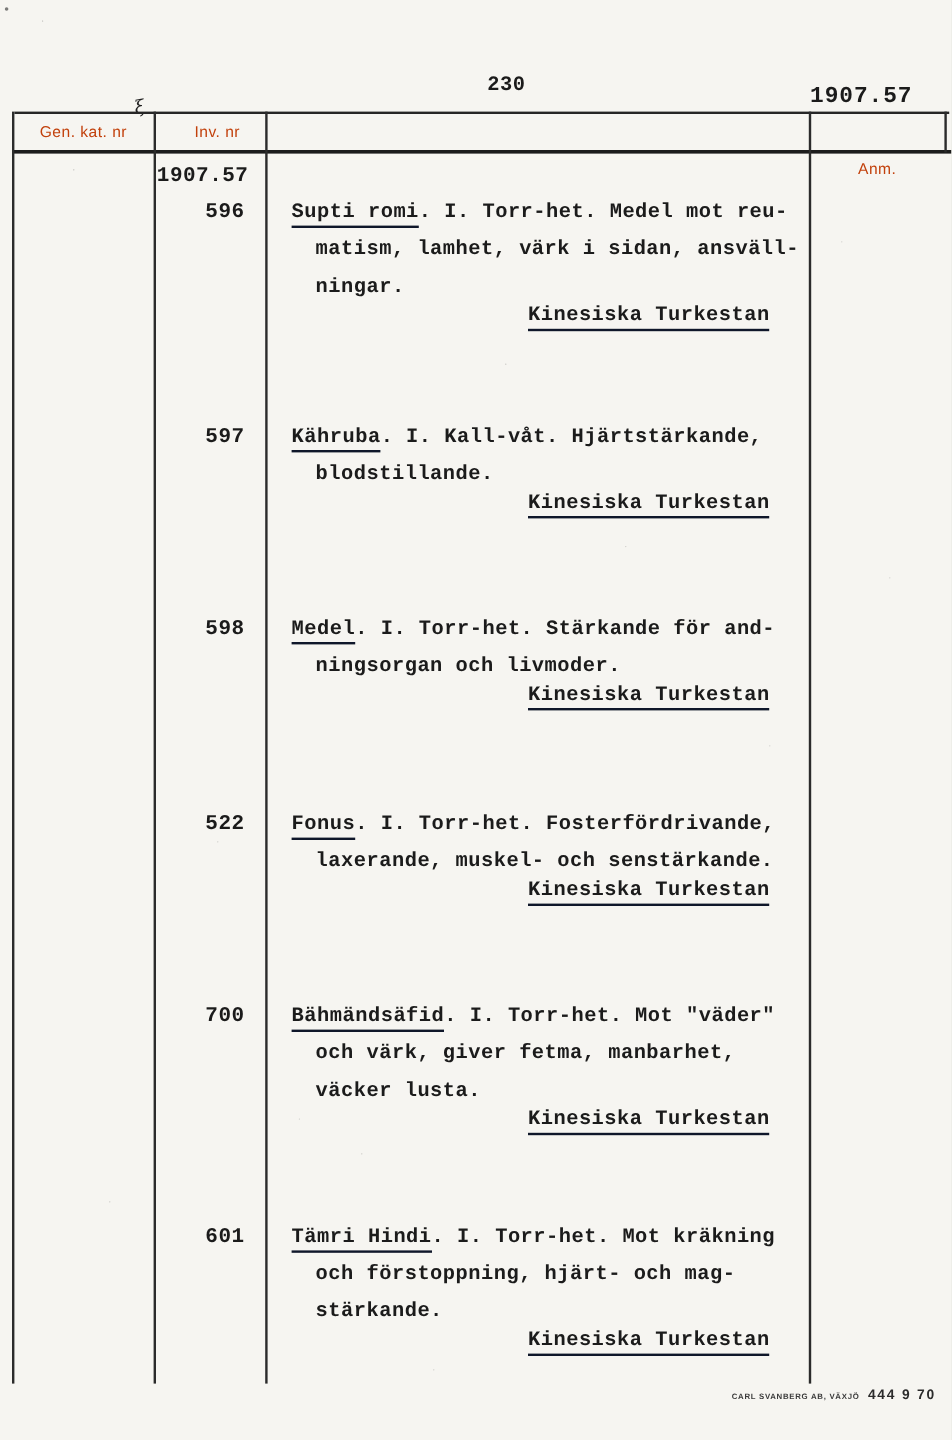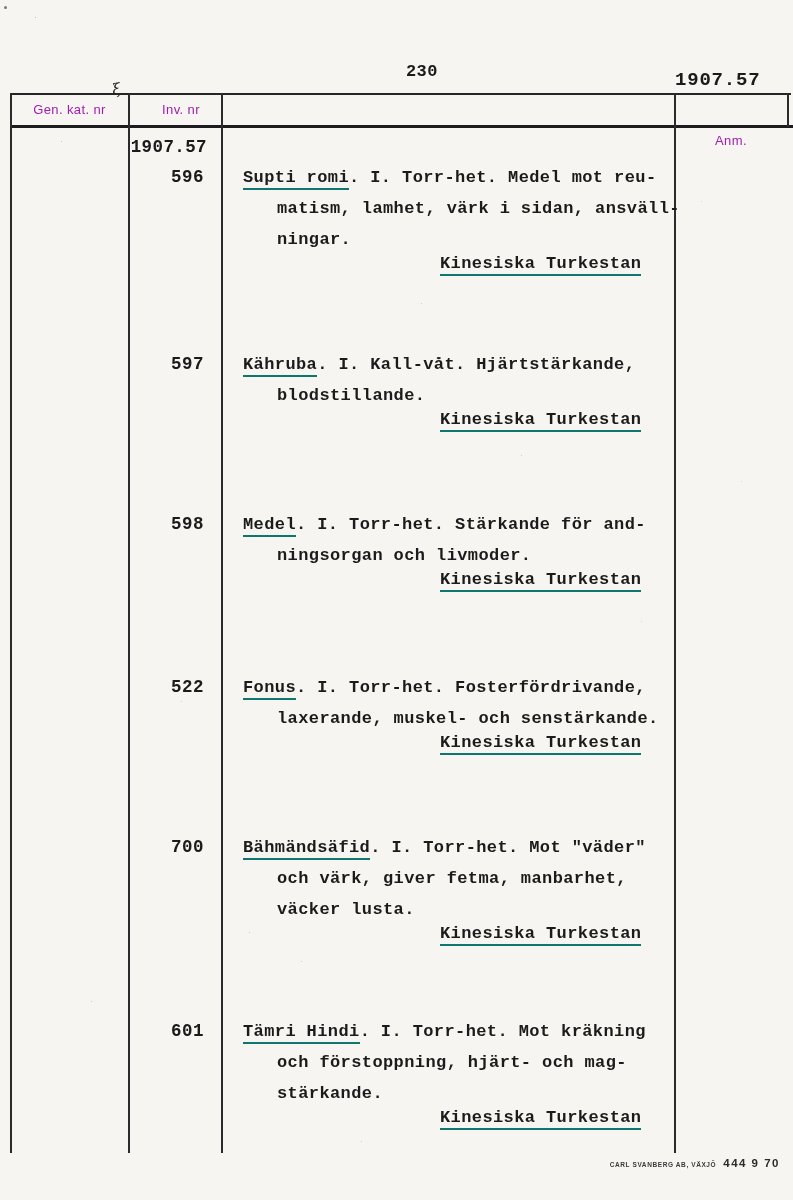--- a/index.html
+++ b/index.html
@@ -17,21 +17,21 @@
   .line-header-bottom{top:125px;left:10px;right:0;}
   .v-left{left:10px;top:93px;height:1060px;}
   .v-sep1{left:128px;top:93px;height:1060px;}
   .v-sep2{left:221px;top:93px;height:1060px;}
   .v-sep3{left:674px;top:93px;height:1060px;}
   .v-right-tick{left:787px;top:93px;height:34px;}
   
   .th{
     position:absolute;top:102px;text-align:center;
     font-family:"Liberation Sans","DejaVu Sans",sans-serif;
-    font-size:13px;color:#a21caf;letter-spacing:.4px;
+    font-size:13px;color:#c2410c;letter-spacing:.4px;
   }
   .th-gen{left:11px;width:117px;}
   .th-inv{left:130px;width:102px;}
   .th-anm{left:675px;width:112px;margin-top:31px;}
   
   .page-number{
     position:absolute;left:406px;top:62px;
     font-size:20px;font-weight:700;letter-spacing:3px;
   }
   .catalog-ref{
@@ -48,23 +48,23 @@
     position:absolute;left:130px;top:137px;width:77px;text-align:right;
     font-size:17.5px;font-weight:700;letter-spacing:.4px;
   }
   .entry{position:absolute;left:0;width:100%;height:0;overflow:visible;}
   .entry .nr{
     position:absolute;left:130px;width:74px;text-align:right;
     font-size:17.5px;font-weight:700;line-height:31px;letter-spacing:.5px;
   }
   .entry .body{position:absolute;left:243px;top:0;}
   .line{line-height:31px;white-space:nowrap;}
-  .line.cont{margin-left:34px;}
+  .line.cont{margin-left:20px;}
   .line.origin{margin-left:197px;margin-top:-7px;}
-  .uln{border-bottom:2px solid #0f766e;padding-bottom:1px;}
+  .uln{border-bottom:2px solid #0f172a;padding-bottom:1px;}
   
   .printer{
     position:absolute;top:1157px;right:13px;
     display:flex;align-items:baseline;gap:7px;color:#3a3a3a;
   }
   .printer .pname{
     font-family:"Liberation Sans","DejaVu Sans",sans-serif;
     font-size:6.5px;letter-spacing:.6px;font-weight:700;
   }
   .printer .pcode{

